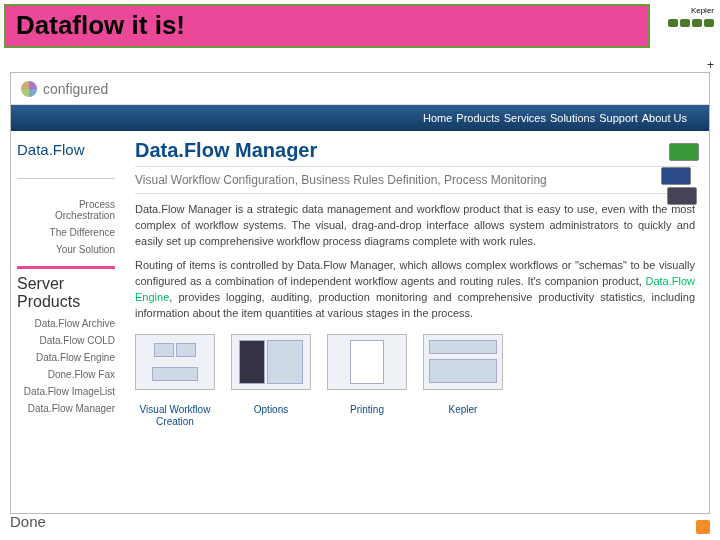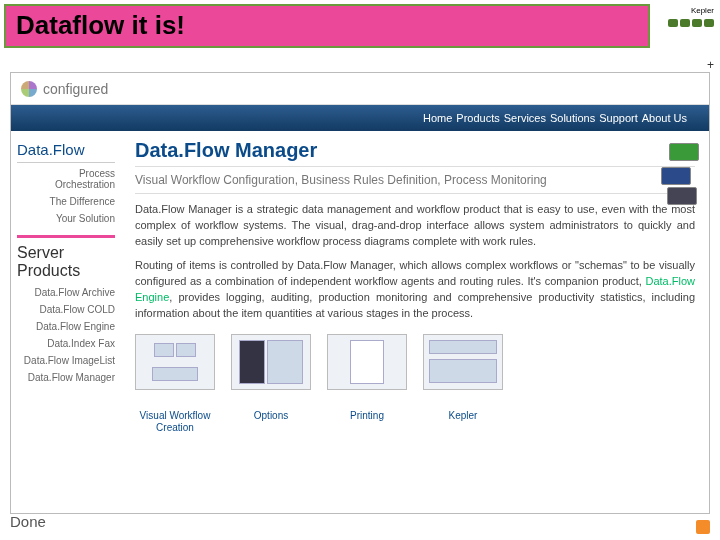--- a/index.html
+++ b/index.html
@@ -9,38 +9,38 @@
 .kepler{position:absolute;top:4px;right:4px;width:60px;height:44px;font-size:8px;text-align:right;padding:2px}
 .kepler .nodes{display:flex;gap:2px;justify-content:flex-end;flex-wrap:wrap;margin-top:4px}
 .kepler .node{width:10px;height:8px;background:#4a7a2a;border-radius:2px}
 .browser{position:absolute;top:72px;left:10px;right:10px;bottom:26px;border:1px solid #bbb;background:#fff;overflow:hidden}
 .logo-bar{height:32px;border-bottom:1px solid #ddd;display:flex;align-items:center;padding:0 10px;color:#777;font-size:14px;gap:6px}
 .logo-spin{width:16px;height:16px;border-radius:50%;background:conic-gradient(#a7c 0 25%,#7ac 25% 50%,#ac7 50% 75%,#ca7 75% 100%)}
 .nav{height:26px;background:linear-gradient(#2d5d8f,#123a63);display:flex;align-items:center;justify-content:flex-end;gap:4px;padding:0 22px;color:#fff;font-size:11px}
 .nav span{cursor:pointer}
 .body{display:flex;height:calc(100% - 58px)}
 .side{width:110px;padding:10px 6px;font-size:11px;color:#555}
-.side .brand{color:#0b4b8a;font-size:15px;font-weight:normal;padding-bottom:4px;border-bottom:1px solid #ccc;margin-bottom:2px}
+.side .brand{color:#0b4b8a;font-size:15px;font-weight:normal;padding-bottom:20px;border-bottom:1px solid #ccc;margin-bottom:17px}
 .side .sub{font-size:10px;color:#666;text-align:right;padding:3px 0;cursor:pointer}
 .side .section{color:#333;font-size:16px;margin:8px 0 4px;border-top:3px solid #ec4899;padding-top:6px}
 .main{flex:1;padding:8px 14px;position:relative;font-size:11px;color:#444}
 .main h2{color:#0b4b8a;font-size:20px;font-weight:bold;margin-bottom:4px}
 .main .tag{color:#777;font-size:12px;border-bottom:1px solid #ddd;border-top:1px solid #ddd;padding:6px 0;margin-bottom:8px}
 .main p{line-height:1.45;margin-bottom:8px;text-align:justify}
 .main a{color:#0b6;text-decoration:none}
 .graphic{position:absolute;top:8px;right:10px;width:56px;height:70px}
 .block{position:absolute;width:30px;height:18px;border:1px solid #888;border-radius:2px}
 .b1{background:#3a9a3a;top:4px;right:0}
 .b2{background:#2a4a8a;top:28px;right:8px}
 .b3{background:#445;top:48px;right:2px}
 .thumbs{display:flex;gap:16px;margin-top:12px}
 .thumb{width:80px;text-align:center;cursor:pointer}
 .thumb .img{width:80px;height:56px;border:1px solid #bbb;background:#eef2f6;display:flex;align-items:center;justify-content:center;gap:2px;flex-wrap:wrap;padding:4px}
 .thumb .img span{display:block;background:#cdd9e6;border:1px solid #aac}
-.thumb .lbl{font-size:10px;color:#0b4b8a;margin-top:20px;line-height:1.2}
+.thumb .lbl{font-size:10px;color:#0b4b8a;margin-top:14px;line-height:1.2}
 .status{position:absolute;bottom:10px;left:10px;font-size:15px;color:#555}
 .rss{position:absolute;bottom:6px;right:10px;width:14px;height:14px;background:#f48c2a;border-radius:2px}
 .plus{position:absolute;top:58px;right:6px;font-size:12px;color:#333}
 </style>
 </head>
 <body>
 
 <div class="slide-title">
   <h1>Dataflow it is!</h1>
 </div>
@@ -71,21 +71,21 @@
   <div class="body">
     <div class="side">
       <div class="brand">Data.Flow</div>
       <div class="sub">Process Orchestration</div>
       <div class="sub">The Difference</div>
       <div class="sub">Your Solution</div>
       <div class="section">Server Products</div>
       <div class="sub">Data.Flow Archive</div>
       <div class="sub">Data.Flow COLD</div>
       <div class="sub">Data.Flow Engine</div>
-      <div class="sub">Data.Index Fax</div>
+      <div class="sub">Done.Flow Fax</div>
       <div class="sub">Data.Flow ImageList</div>
       <div class="sub">Data.Flow Manager</div>
     </div>
     <div class="main">
       <h2>Data.Flow Manager</h2>
       <div class="tag">Visual Workflow Configuration, Business Rules Definition, Process Monitoring</div>
       <div class="graphic">
         <div class="block b1"></div>
         <div class="block b2"></div>
         <div class="block b3"></div>

